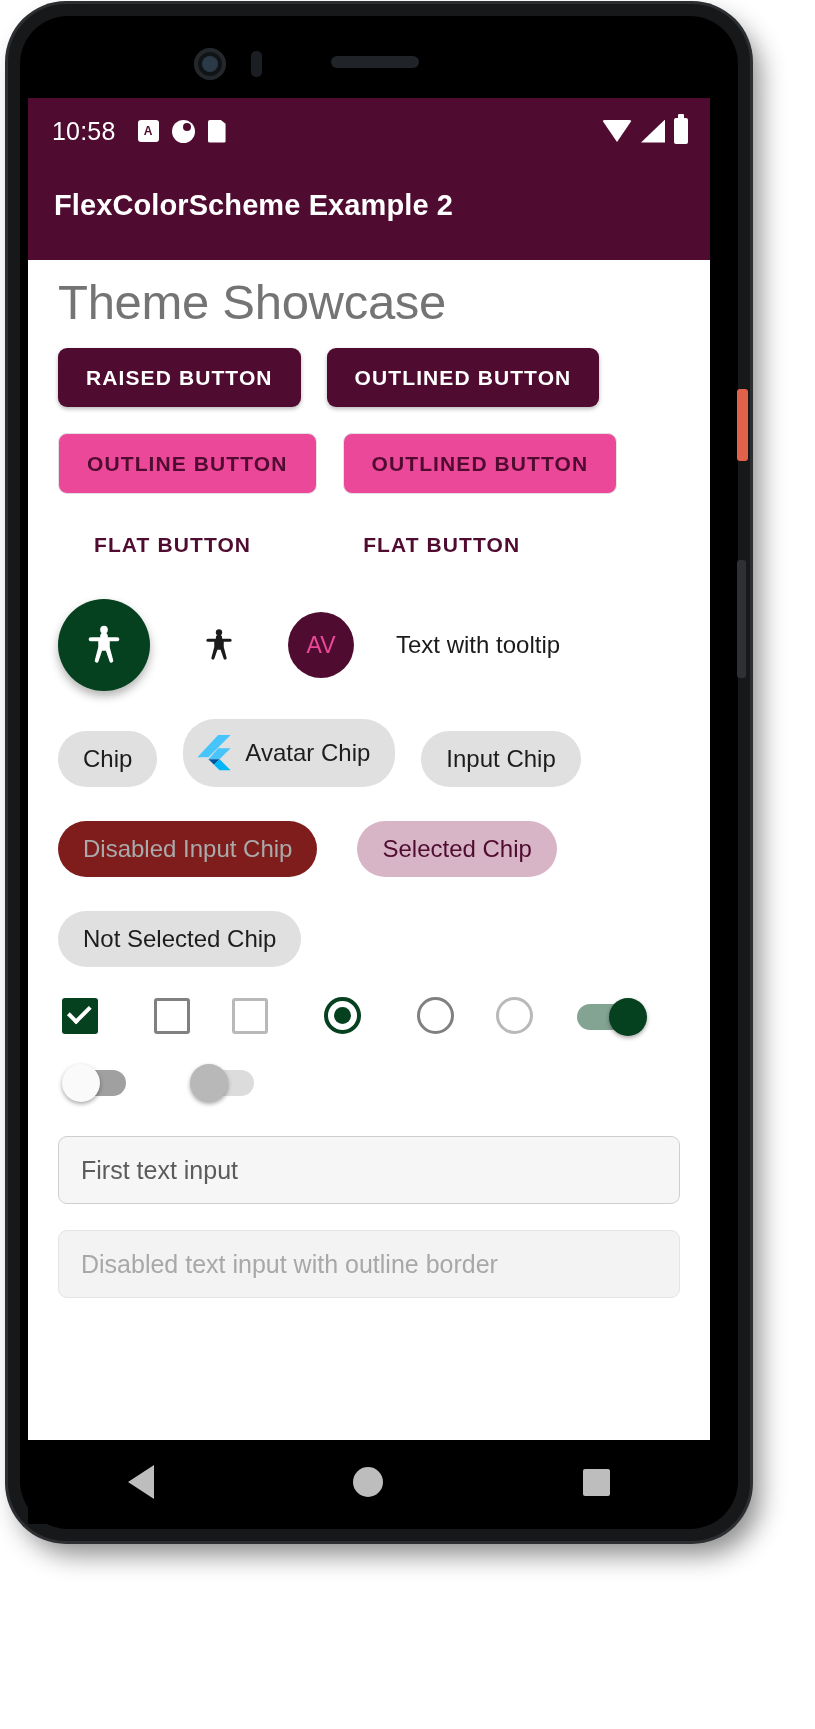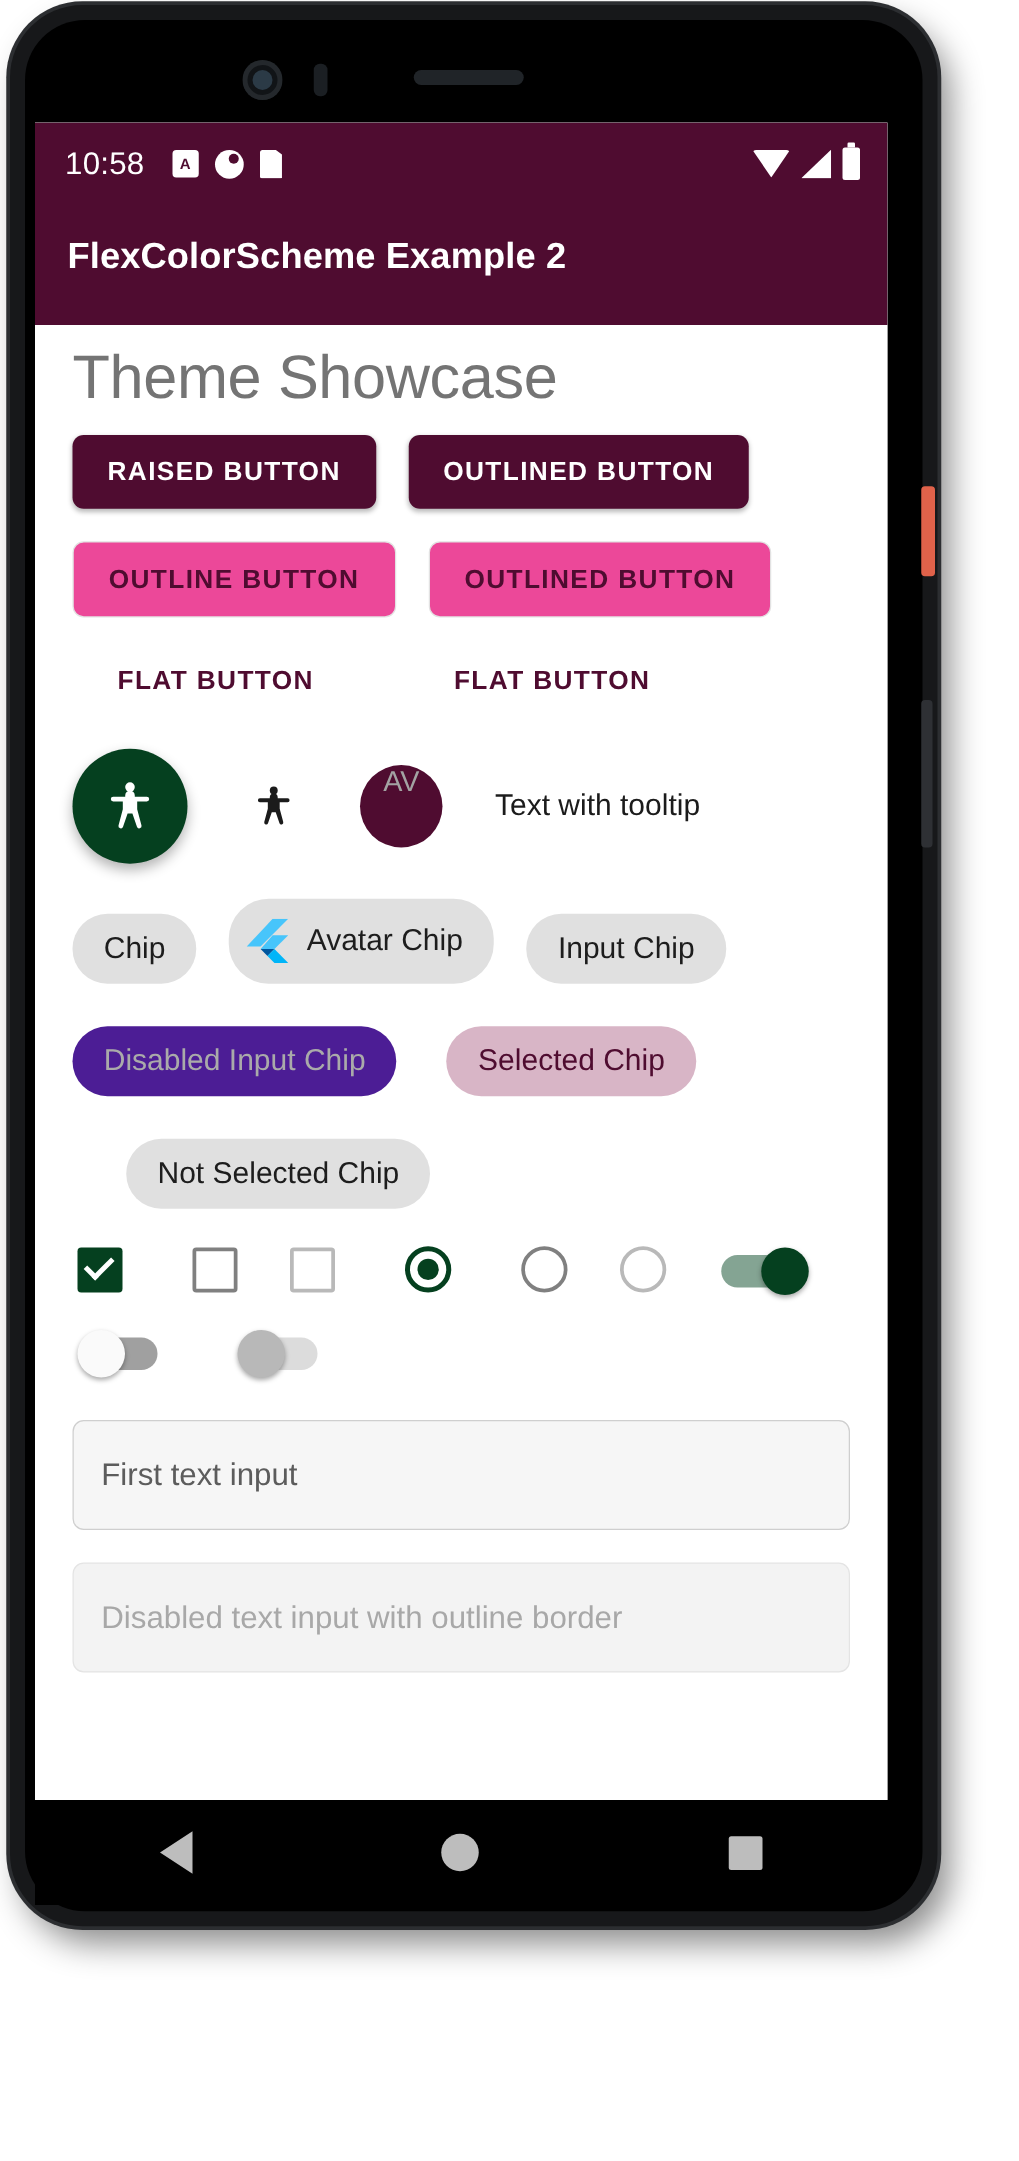--- a/index.html
+++ b/index.html
@@ -170,39 +170,39 @@
     border:none; cursor:pointer;
   }
   .person-glyph { display:block; }
   #icon-button {
     width: 58px; height: 58px; margin-left: 40px;
     display:flex; align-items:center; justify-content:center;
     background:none; border:none; cursor:pointer;
   }
   #circle-avatar {
     width: 66px; height: 66px; border-radius:50%;
-    background: var(--brand,#4f0c30); color:#a3a3a3;
-    display:flex; align-items:flex-start; justify-content:center;
+    background: var(--brand,#4f0c30); color:#ec4899;
+    display:flex; align-items:center; justify-content:center;
     font-size: 23px; font-weight: 500; margin-left: 40px;
   }
   #tooltip-text {
     margin-left: 42px; font-size: 24px; color: #1b1b1b;
   }
 
   
   .chip-row { padding: 28px 30px 0 30px; display:flex; align-items:flex-end; gap: 26px; flex-wrap: wrap; }
   .chip {
     display:flex; align-items:center; gap: 14px;
     background: var(--chip-bg, #e0e0e0);
     border-radius: 32px;
     padding: 16px 25px; font-size: 24px; color:#1d1d1d;
     border:none; cursor:pointer; line-height:1;
     white-space: nowrap;
   }
-  .chip.disabled { background:#4c1d95; color:#aaaaaa; cursor:default; }
+  .chip.disabled { background:#7f1d1d; color:#aaaaaa; cursor:default; }
   .chip.selected { background: var(--chip-selected-bg, #d8b5c6); color: var(--brand,#4f0c30); }
   .chip.avatar-chip { padding-left: 14px; }
   .flutter-logo { width: 34px; height: 36px; display:block; flex:none; }
 
   
   .toggle-row { padding: 30px 34px 0 34px; display:flex; align-items:center; gap: 0; }
   .cb {
     width: 36px; height: 36px; border-radius: 3px; flex:none;
     display:flex; align-items:center; justify-content:center; cursor:pointer;
   }
@@ -235,21 +235,21 @@
   .switch.off .track { background: #a0a0a0; }
   .switch.off .thumb { left: 0; background: #fafafa; }
   .switch.dis .track { background: #dcdcdc; }
   .switch.dis .thumb { left: 0; background: #b8b8b8; }
   .spacer-24 { width: 42px; flex: none; }
   .spacer-40 { width: 56px; flex: none; }
 
   
   .field-wrap { padding: 28px 30px 0 30px; }
   .textfield {
-    height: 88px; border-radius: 9px;
+    height: 68px; border-radius: 9px;
     background: #f6f6f6; border: 1.6px solid #cfcfcf;
     display:flex; align-items:center; padding: 0 22px;
     font-size: 25px; color: #5c5c5c;
   }
   .textfield.disabled { background: #f3f3f3; border-color: #e4e4e4; color: #a8a8a8; }
 
   
   #nav-bar {
     position:absolute; left: 28px; top: 1440px;
     width: 682px; height: 84px;
@@ -364,21 +364,21 @@
 
     <div class="chip-row" style="padding-top:34px; gap:40px;">
       <div class="chip disabled">
         <span>Disabled Input Chip</span>
       </div>
       <div class="chip selected">
         <span>Selected Chip</span>
       </div>
     </div>
 
-    <div class="chip-row" style="padding-top:34px;margin-left:43px;">
+    <div class="chip-row" style="padding-top:34px;">
       <div class="chip">
         <span>Not Selected Chip</span>
       </div>
     </div>
 
     <div class="toggle-row">
       <div class="cb checked">
         <div class="cb-tick"></div>
       </div>
       <div class="spacer-40"></div>

